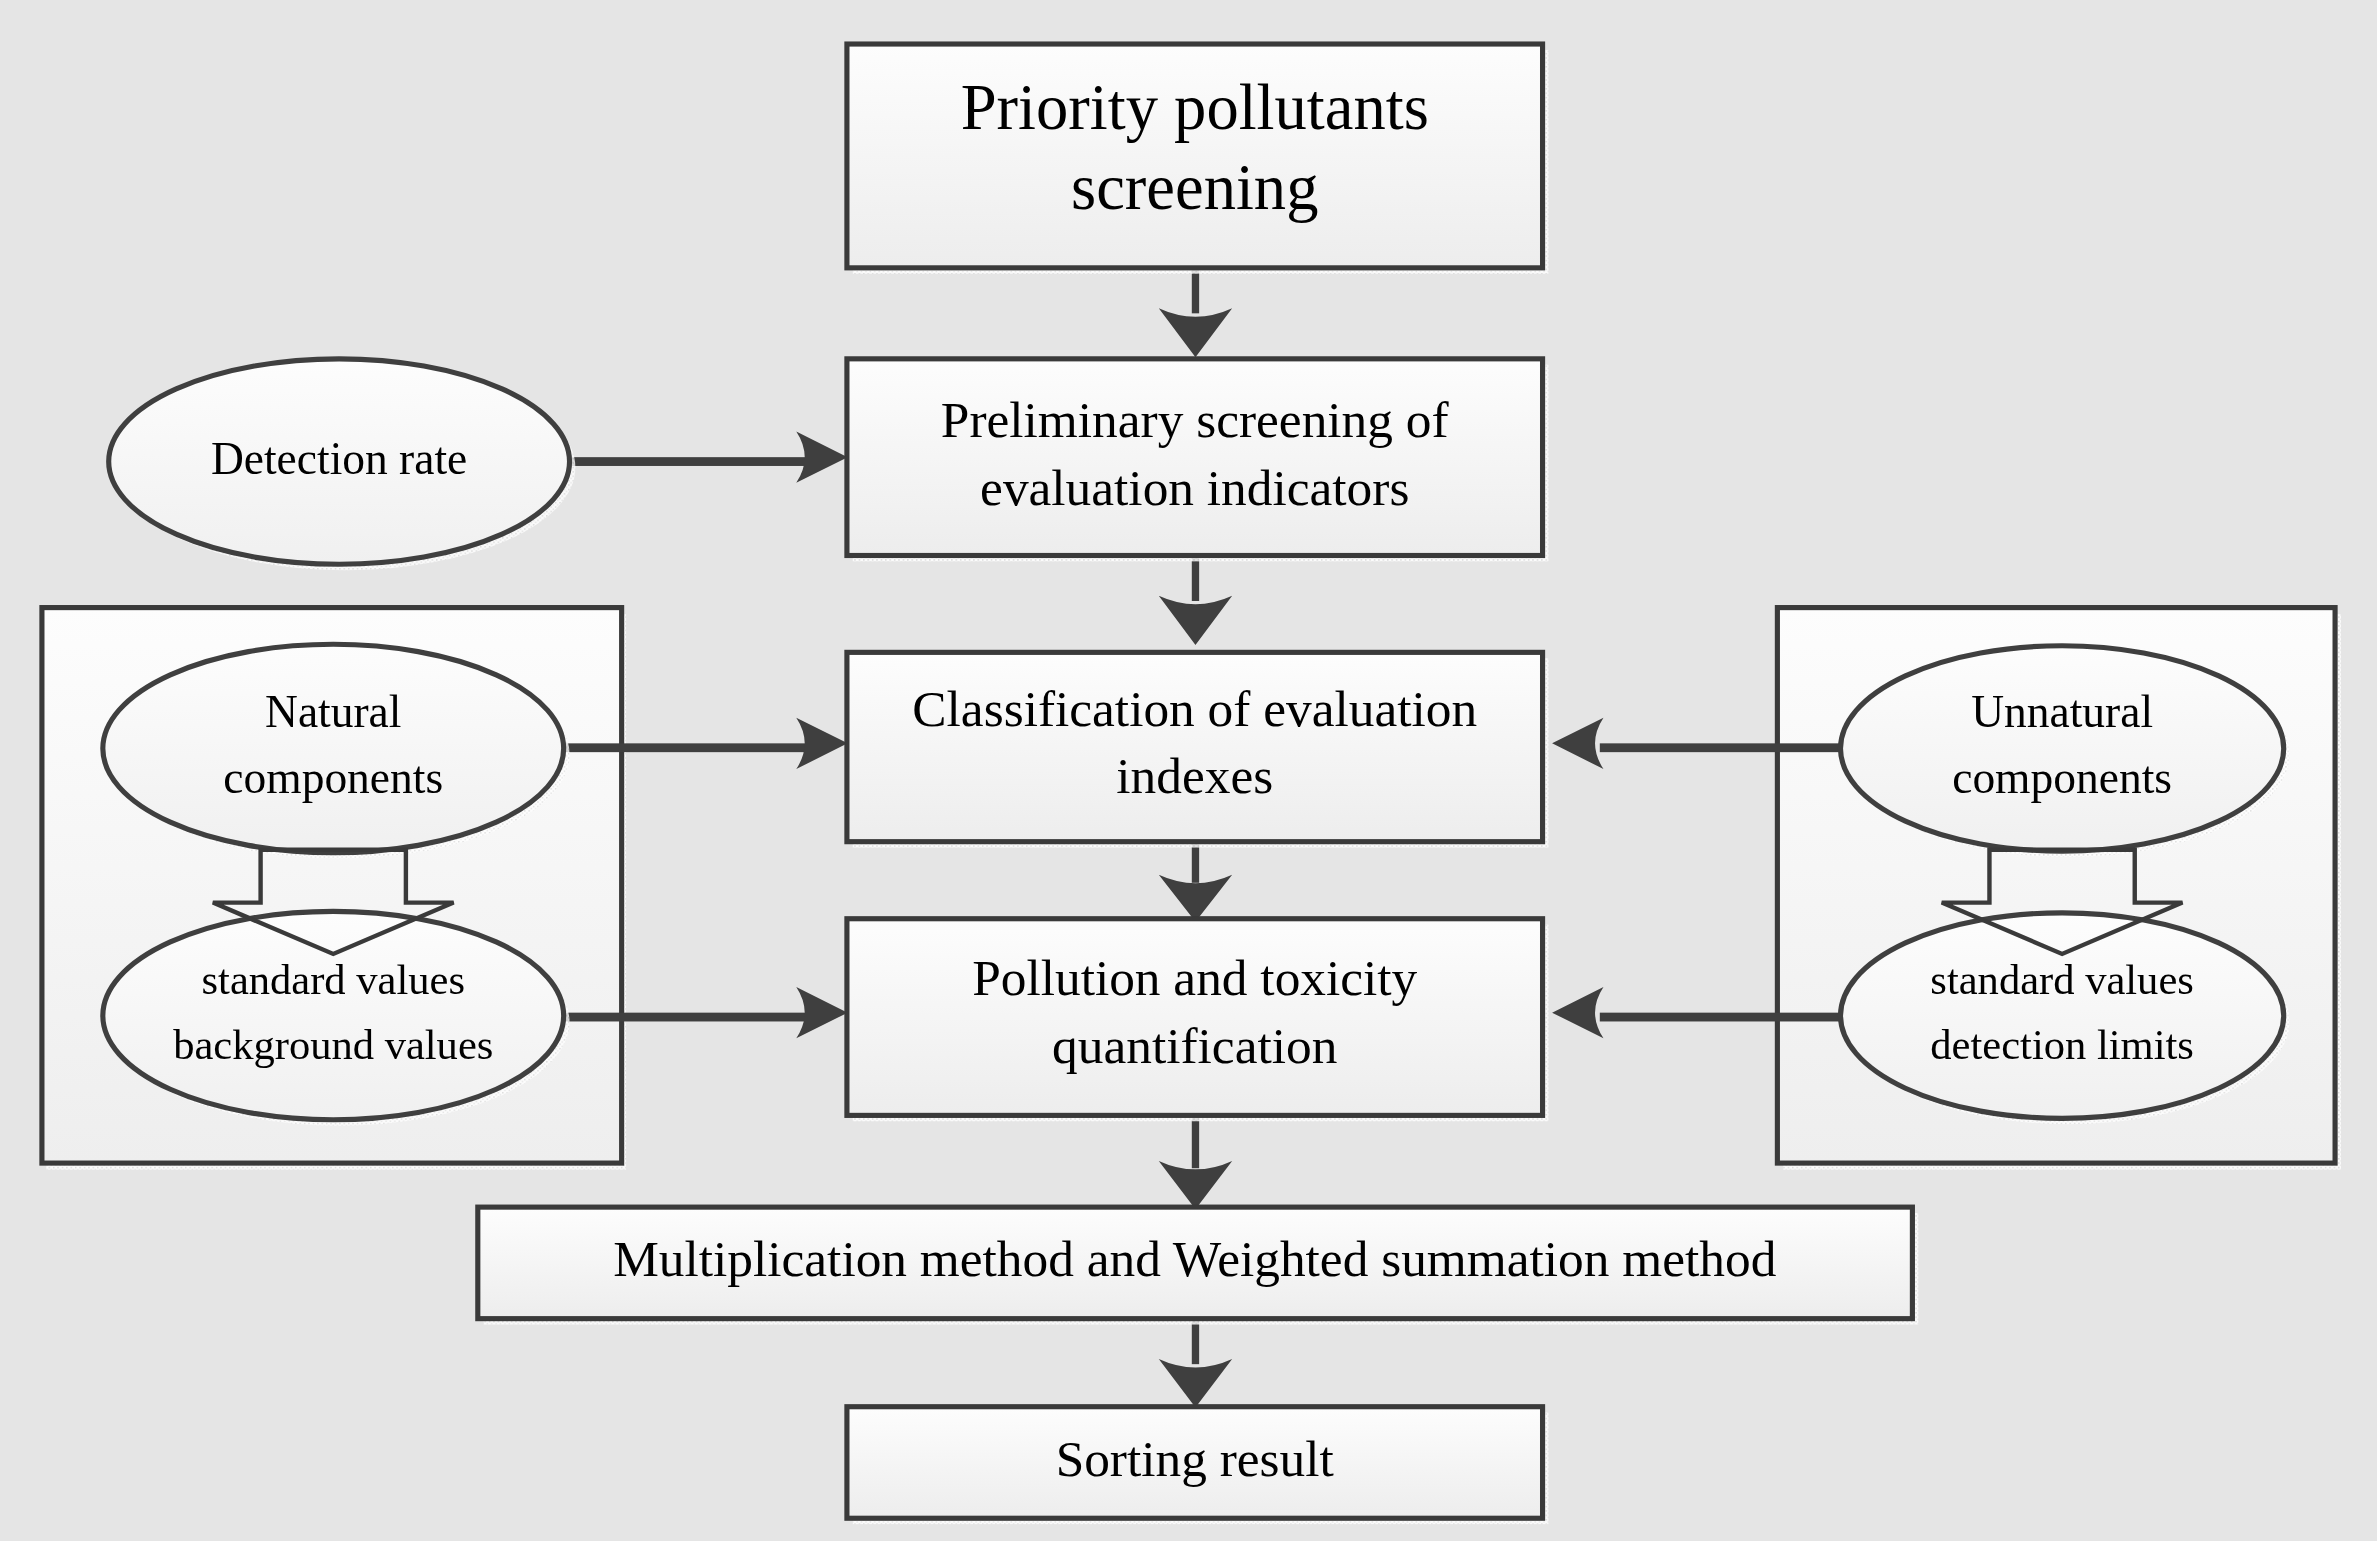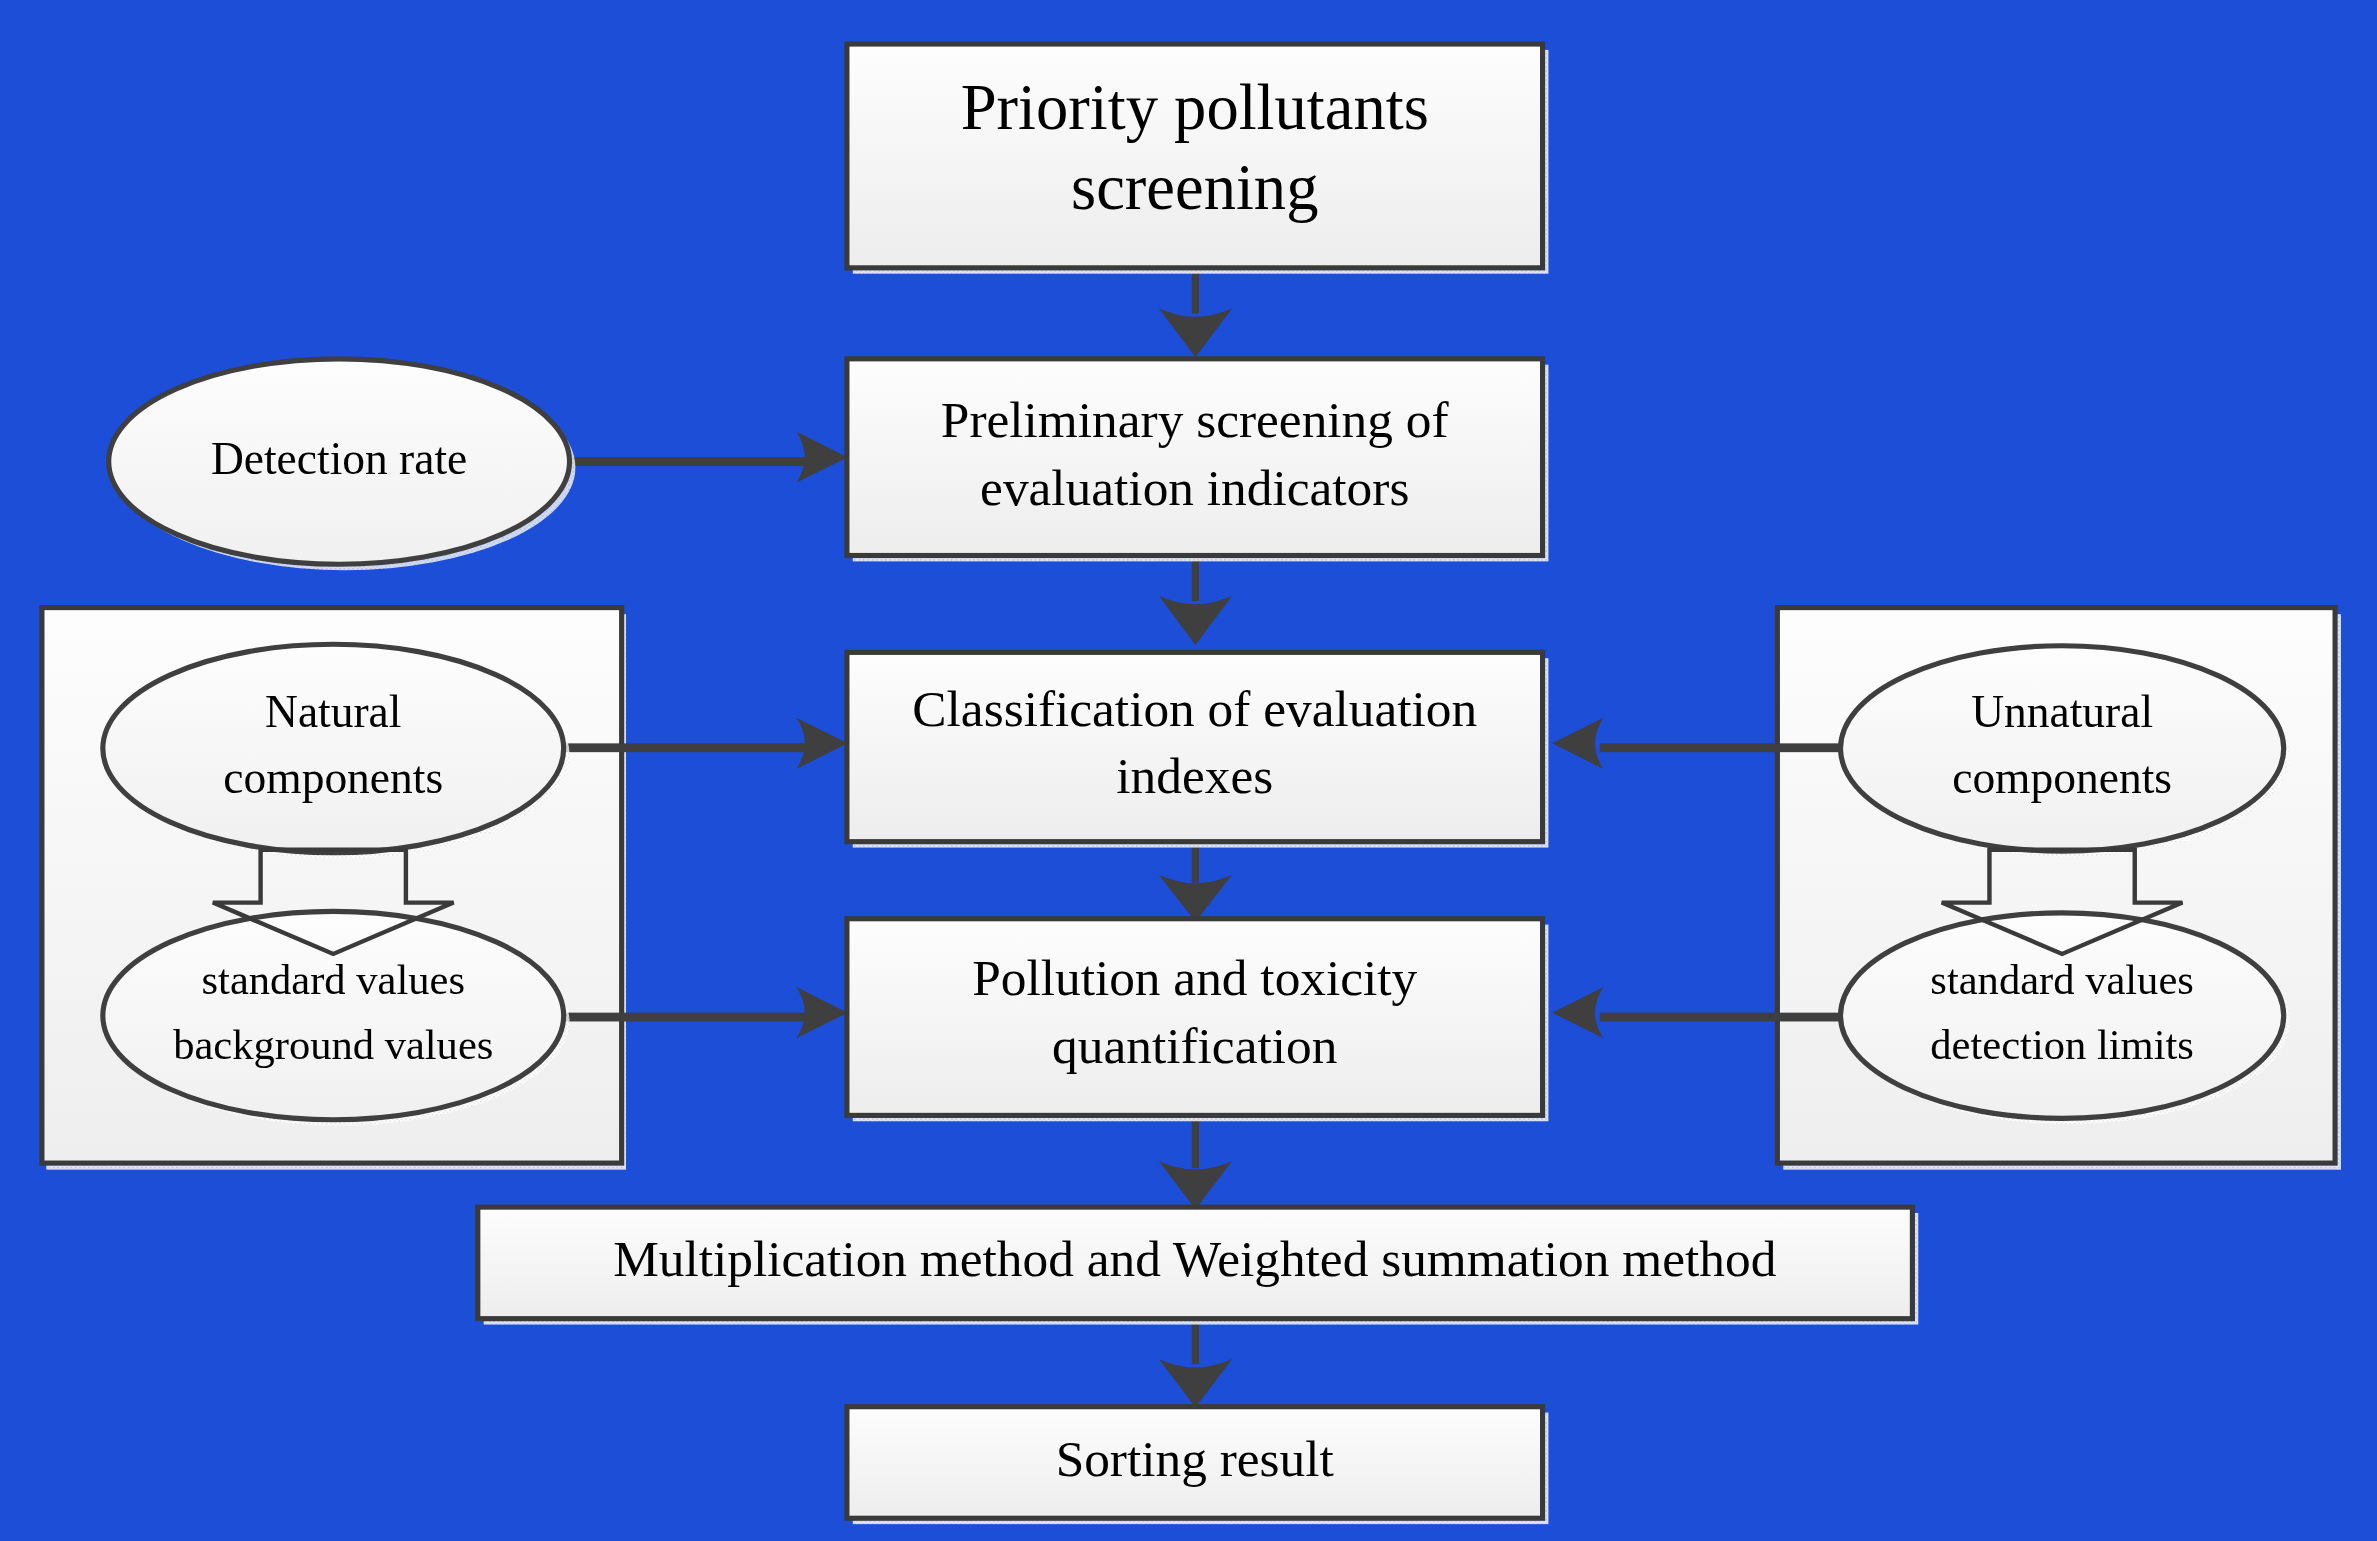--- a/index.html
+++ b/index.html
@@ -8,21 +8,21 @@
     padding: 0;
     background: #ffffff;
   }
   body {
     font-family: "Liberation Serif", "DejaVu Serif", serif;
   }
   #flowchart-root {
     position: relative;
     width: 2377px;
     height: 1541px;
-    background: #1d4ed8;
+    background: #e5e5e5;
     overflow: hidden;
   }
   svg#diagram {
     position: absolute;
     inset: 0;
     width: 2377px;
     height: 1541px;
     display: block;
   }
   .node-label {

